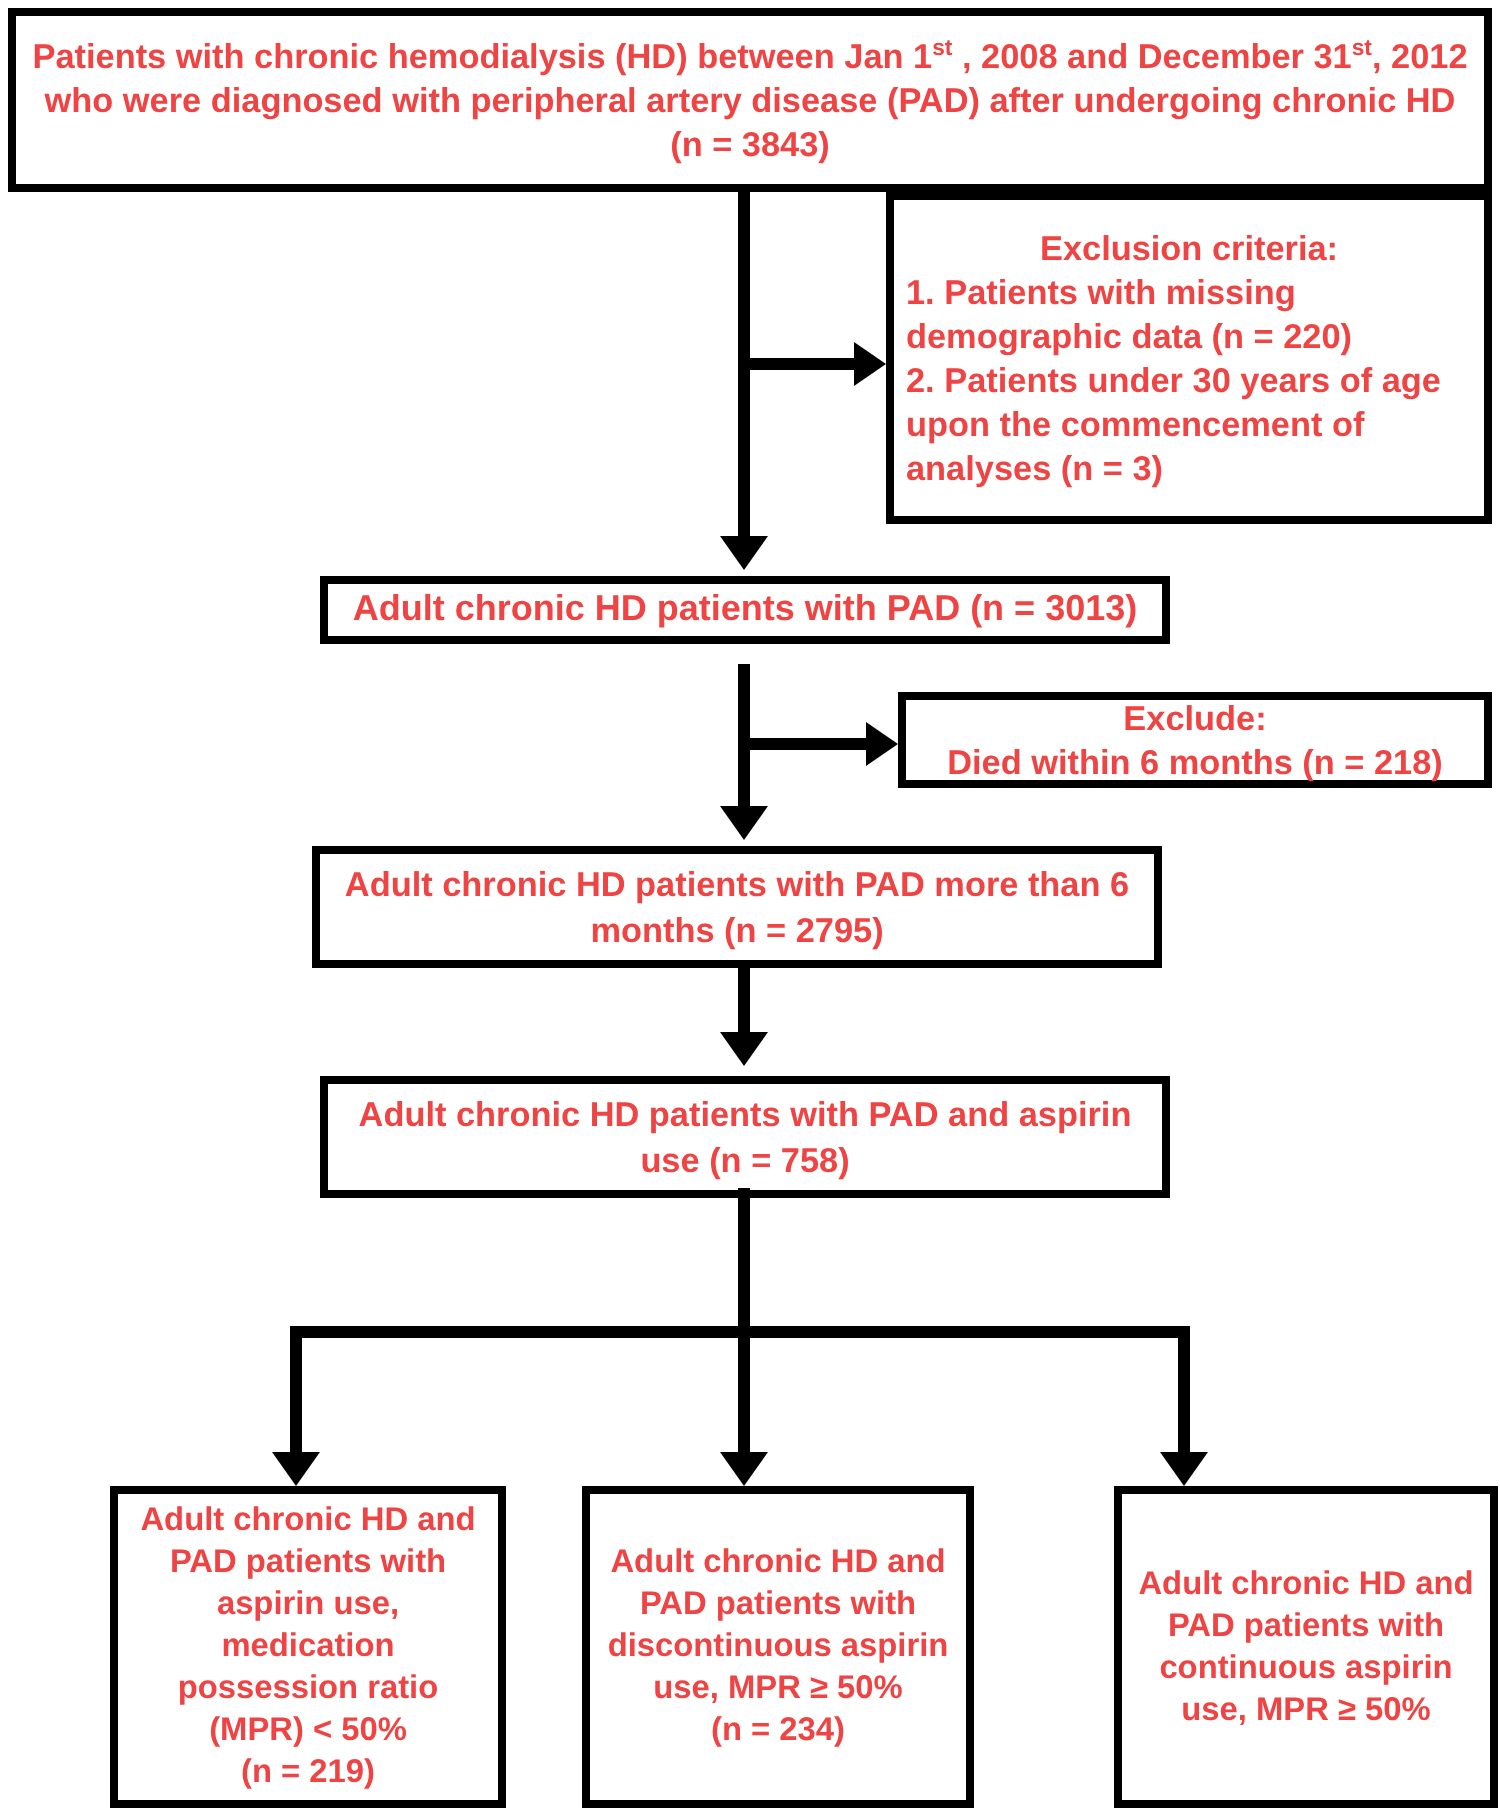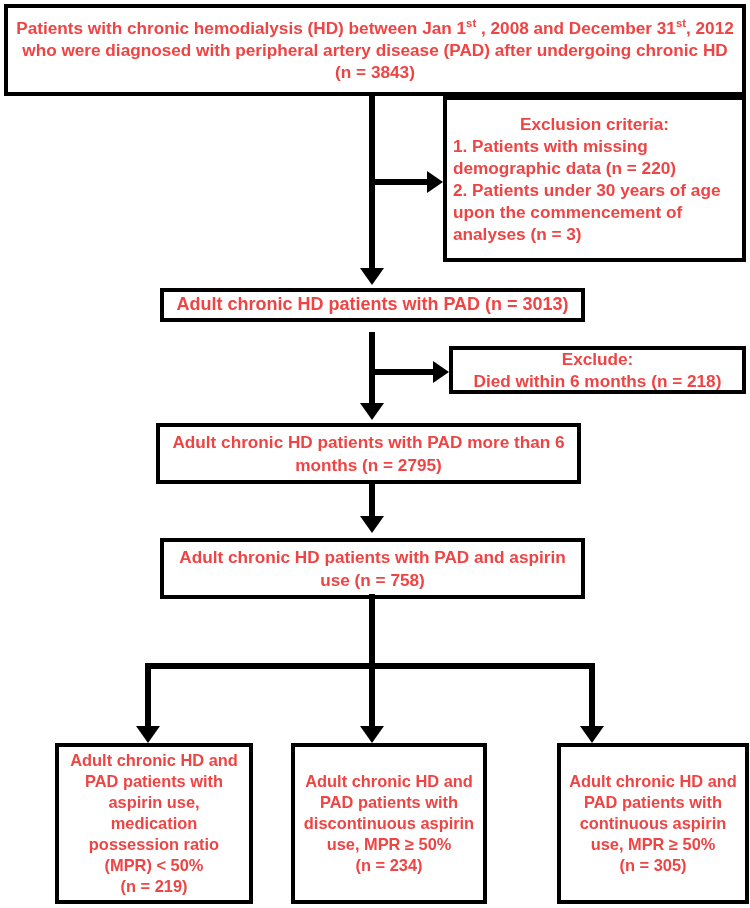--- a/index.html
+++ b/index.html
@@ -162,17 +162,16 @@
   <div class="box" id="box-mpr-discont">
     <div class="inner">
       <div>Adult chronic HD and PAD patients with discontinuous aspirin use, MPR ≥ 50%</div>
       <div>(n = 234)</div>
     </div>
   </div>
 
   <div class="box" id="box-mpr-cont">
     <div class="inner">
       <div>Adult chronic HD and PAD patients with continuous aspirin use, MPR ≥ 50%</div>
-      <div>(n = 305)</div>
     </div>
   </div>
 
 </div>
 
 </body></html>

